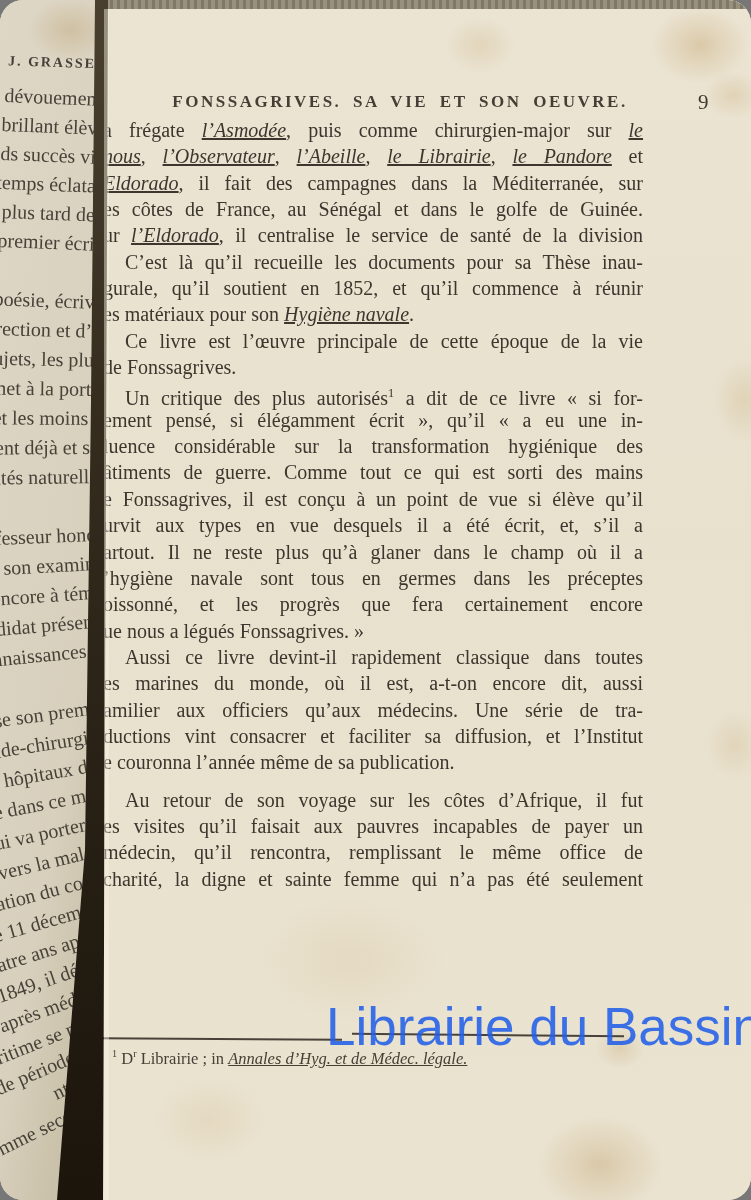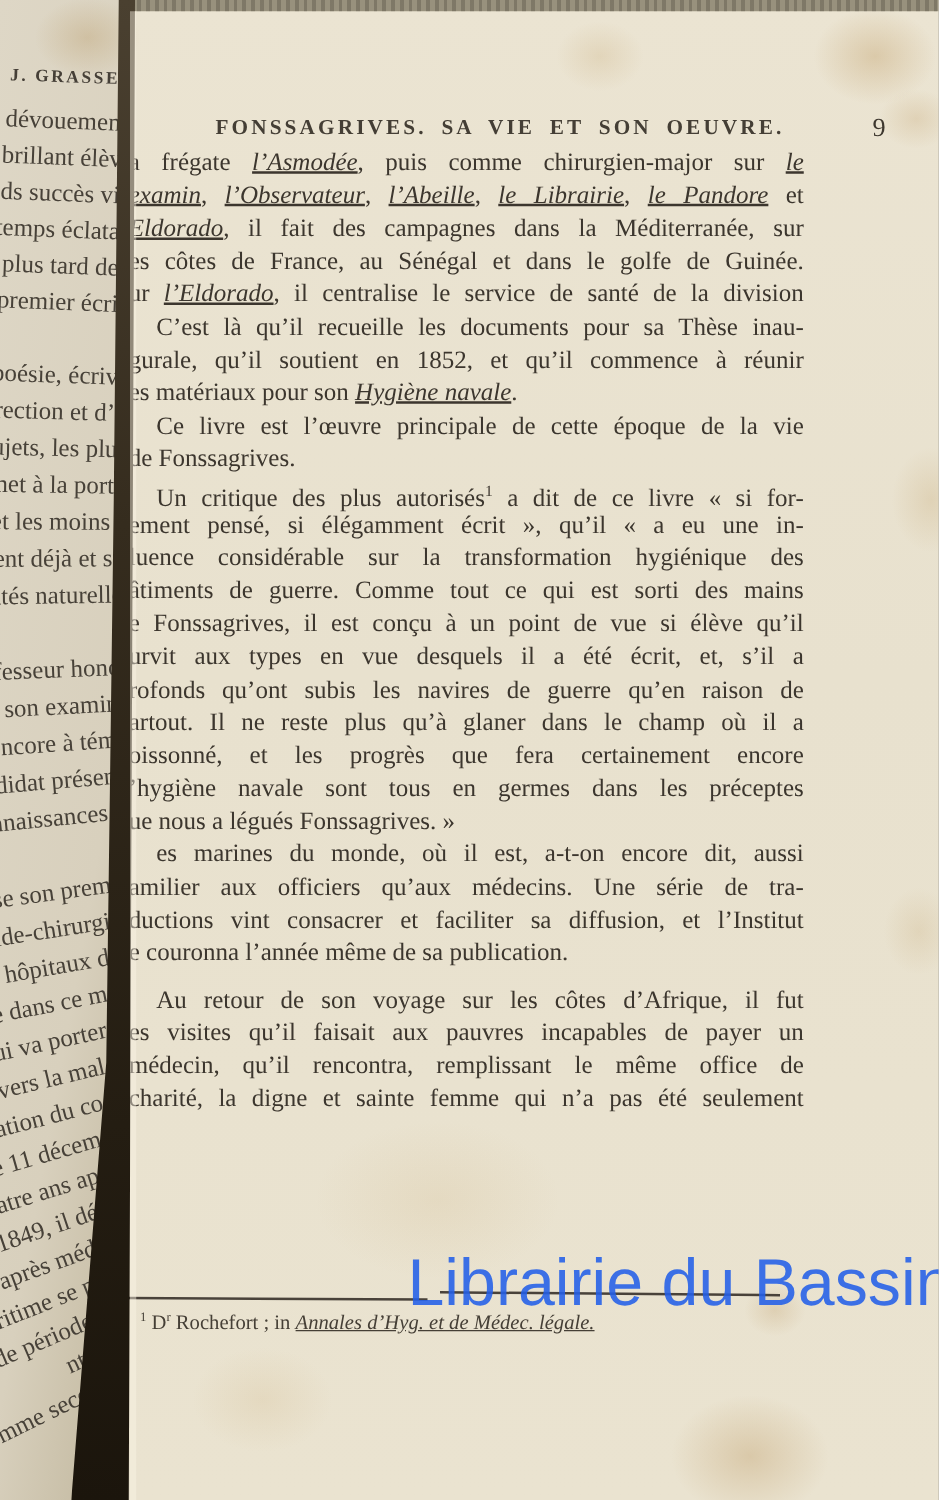--- a/index.html
+++ b/index.html
@@ -1,19 +1,20 @@
 <!DOCTYPE html>
 <html><head>
 <meta charset="utf-8">
 <style>
   html,body{margin:0;padding:0;background:#777;}
   .scene{
     position:relative;width:751px;height:1200px;overflow:hidden;
     background:#e9e2cf;
     font-family:"Liberation Serif", serif;
+    border-radius:23px;
   }
   
   .left-page{
     position:absolute;left:0;top:0;width:150px;height:1200px;
     background:linear-gradient(100deg,#ded7c6 0%,#d8d0bd 55%,#c3b9a0 82%,#958a70 96%,#6b6049 100%);
     clip-path:polygon(0 0,100px 0,96px 500px,86px 850px,58px 1200px,0 1200px);
     z-index:1;
   }
   .lp-header{
     position:absolute;left:8px;top:55px;
@@ -148,62 +149,62 @@
         <div class="lp-line" style="top: 1103px; right: 79.0118px; transform: rotate(-26deg);">ué comme seco</div>
       </div>
   </div>
 
   <div class="running-title">FONSSAGRIVES. SA VIE ET SON OEUVRE.</div>
   <div class="page-number">9</div>
 
   <div class="body-text">
       <div class="para">
         <div class="line"><span>a frégate </span><span class="it">l’Asmodée</span><span>, puis comme chirurgien-major sur </span><span class="it">le</span></div>
-        <div class="line"><span class="it">examin</span><span>, </span><span class="it">l’Observateur</span><span>, </span><span class="it">l’Abeille</span><span>, </span><span class="it">le Librairie</span><span>, </span><span class="it">le Pandore</span><span> et</span></div>
+        <div class="line"><span class="it">nous</span><span>, </span><span class="it">l’Observateur</span><span>, </span><span class="it">l’Abeille</span><span>, </span><span class="it">le Librairie</span><span>, </span><span class="it">le Pandore</span><span> et</span></div>
         <div class="line"><span class="it">Eldorado</span><span>, il fait des campagnes dans la Méditerranée, sur</span></div>
         <div class="line"><span>es côtes de France, au Sénégal et dans le golfe de Guinée.</span></div>
         <div class="line"><span>ur </span><span class="it">l’Eldorado</span><span>, il centralise le service de santé de la division</span></div>
       </div>
       <div class="para">
         <div class="line"><span>C’est là qu’il recueille les documents pour sa Thèse inau-</span></div>
         <div class="line"><span>gurale, qu’il soutient en 1852, et qu’il commence à réunir</span></div>
         <div class="line endline"><span>es matériaux pour son </span><span class="it">Hygiène navale</span><span>.</span></div>
       </div>
       <div class="para">
         <div class="line"><span>Ce livre est l’œuvre principale de cette époque de la vie</span></div>
         <div class="line endline"><span>de Fonssagrives.</span></div>
       </div>
       <div class="para">
         <div class="line"><span>Un critique des plus autorisés</span><span class="sup">1</span><span> a dit de ce livre « si for-</span></div>
         <div class="line"><span>ement pensé, si élégamment écrit », qu’il « a eu une in-</span></div>
         <div class="line"><span>luence considérable sur la transformation hygiénique des</span></div>
         <div class="line"><span>âtiments de guerre. Comme tout ce qui est sorti des mains</span></div>
         <div class="line"><span>e Fonssagrives, il est conçu à un point de vue si élève qu’il</span></div>
         <div class="line"><span>urvit aux types en vue desquels il a été écrit, et, s’il a</span></div>
-        <div class="line"><span>rofonds qu’ont subis les navires de guerre qu’en raison de</span></div>
         <div class="line"><span>artout. Il ne reste plus qu’à glaner dans le champ où il a</span></div>
+        <div class="line"><span>’hygiène navale sont tous en germes dans les préceptes</span></div>
         <div class="line"><span>oissonné, et les progrès que fera certainement encore</span></div>
-        <div class="line"><span>’hygiène navale sont tous en germes dans les préceptes</span></div>
         <div class="line endline"><span>ue nous a légués Fonssagrives. »</span></div>
       </div>
       <div class="para">
+        <div class="line"><span>Aussi ce livre devint-il rapidement classique dans toutes</span></div>
         <div class="line"><span>es marines du monde, où il est, a-t-on encore dit, aussi</span></div>
         <div class="line"><span>amilier aux officiers qu’aux médecins. Une série de tra-</span></div>
         <div class="line"><span>ductions vint consacrer et faciliter sa diffusion, et l’Institut</span></div>
         <div class="line endline"><span>e couronna l’année même de sa publication.</span></div>
       </div>
       <div class="para">
         <div class="line"><span>Au retour de son voyage sur les côtes d’Afrique, il fut</span></div>
         <div class="line"><span>es visites qu’il faisait aux pauvres incapables de payer un</span></div>
         <div class="line"><span>médecin, qu’il rencontra, remplissant le même office de</span></div>
         <div class="line"><span>charité, la digne et sainte femme qui n’a pas été seulement</span></div>
       </div>
     </div>
 
   <div class="footnote-rule-a"></div>
   <div class="footnote-rule-b"></div>
-  <div class="footnote"><span class="sup">1</span><span> D</span><span class="sup">r</span><span> Rochefort ; in </span><span class="it">Annales d’Hyg. et de Médec. légale.</span></div>
+  <div class="footnote"><span class="sup">1</span><span> D</span><span class="sup">r</span><span> Librairie ; in </span><span class="it">Annales d’Hyg. et de Médec. légale.</span></div>
 
   <div class="gutter"></div>
   <div class="edge-light"></div>
 
   <div class="watermark">Librairie du Bassin</div>
 </div>
 
 </body></html>

